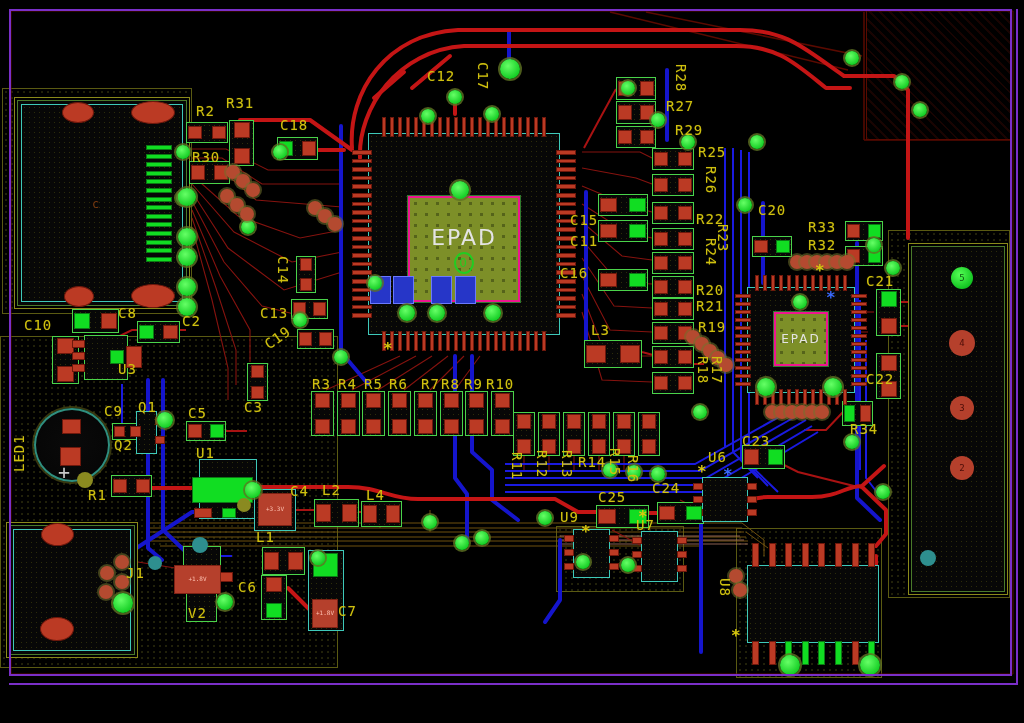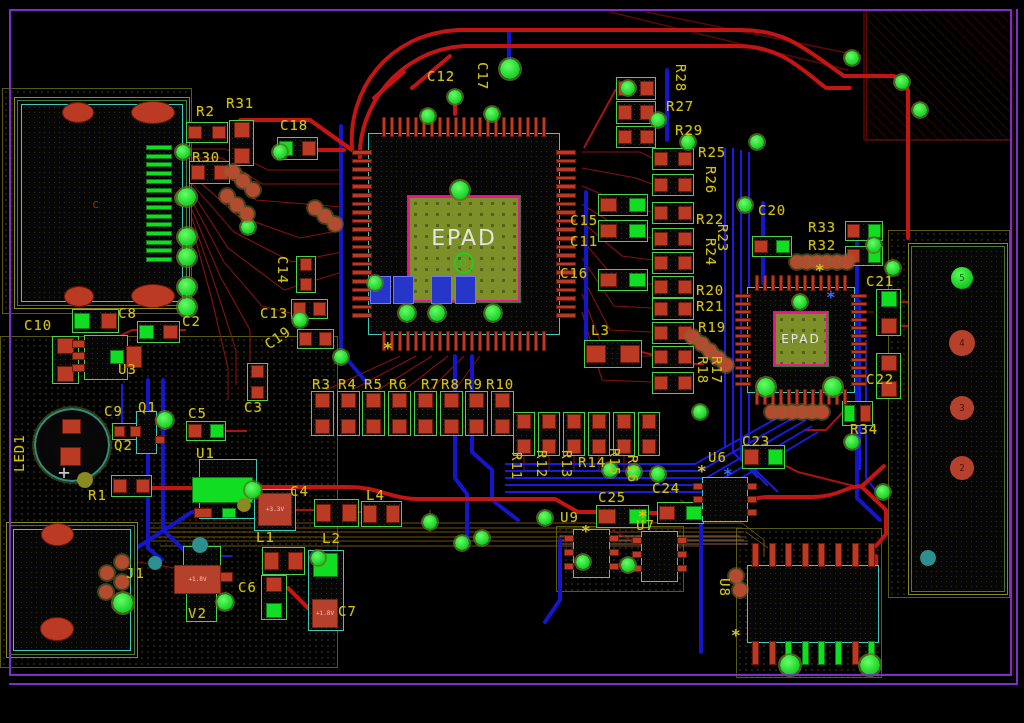--- a/index.html
+++ b/index.html
@@ -764,21 +764,21 @@
       <div class="lbl" style="left: 441px; top: 377px;">R8</div>
       <div class="lbl" style="left: 464px; top: 377px;">R9</div>
       <div class="lbl" style="left: 486px; top: 377px;">R10</div>
       <div class="lbl" style="left: 524px; top: 452px; transform: rotate(90deg); transform-origin: left top;">R11</div>
       <div class="lbl" style="left: 549px; top: 450px; transform: rotate(90deg); transform-origin: left top;">R12</div>
       <div class="lbl" style="left: 574px; top: 450px; transform: rotate(90deg); transform-origin: left top;">R13</div>
       <div class="lbl" style="left: 578px; top: 455px;">R14</div>
       <div class="lbl" style="left: 622px; top: 448px; transform: rotate(90deg); transform-origin: left top;">R15</div>
       <div class="lbl" style="left: 640px; top: 455px; transform: rotate(90deg); transform-origin: left top;">R16</div>
       <div class="lbl" style="left: 290px; top: 484px;">C4</div>
-      <div class="lbl" style="left: 322px; top: 483px; margin-top: 48px;">L2</div>
+      <div class="lbl" style="left: 322px; top: 483px;">L2</div>
       <div class="lbl" style="left: 366px; top: 488px;">L4</div>
       <div class="lbl" style="left: 256px; top: 530px;">L1</div>
       <div class="lbl" style="left: 238px; top: 580px;">C6</div>
       <div class="lbl" style="left: 188px; top: 606px;">V2</div>
       <div class="lbl" style="left: 338px; top: 604px;">C7</div>
       <div class="lbl" style="left: 126px; top: 566px;">J1</div>
     </div>
   <div id="marks">
       <div class="mark" style="left: 58px; top: 462px; color: rgb(200, 200, 200); font-size: 20px;">+</div>
       <div class="mark" style="left: 92px; top: 198px; color: rgb(122, 58, 16); font-size: 12px;">c</div>

